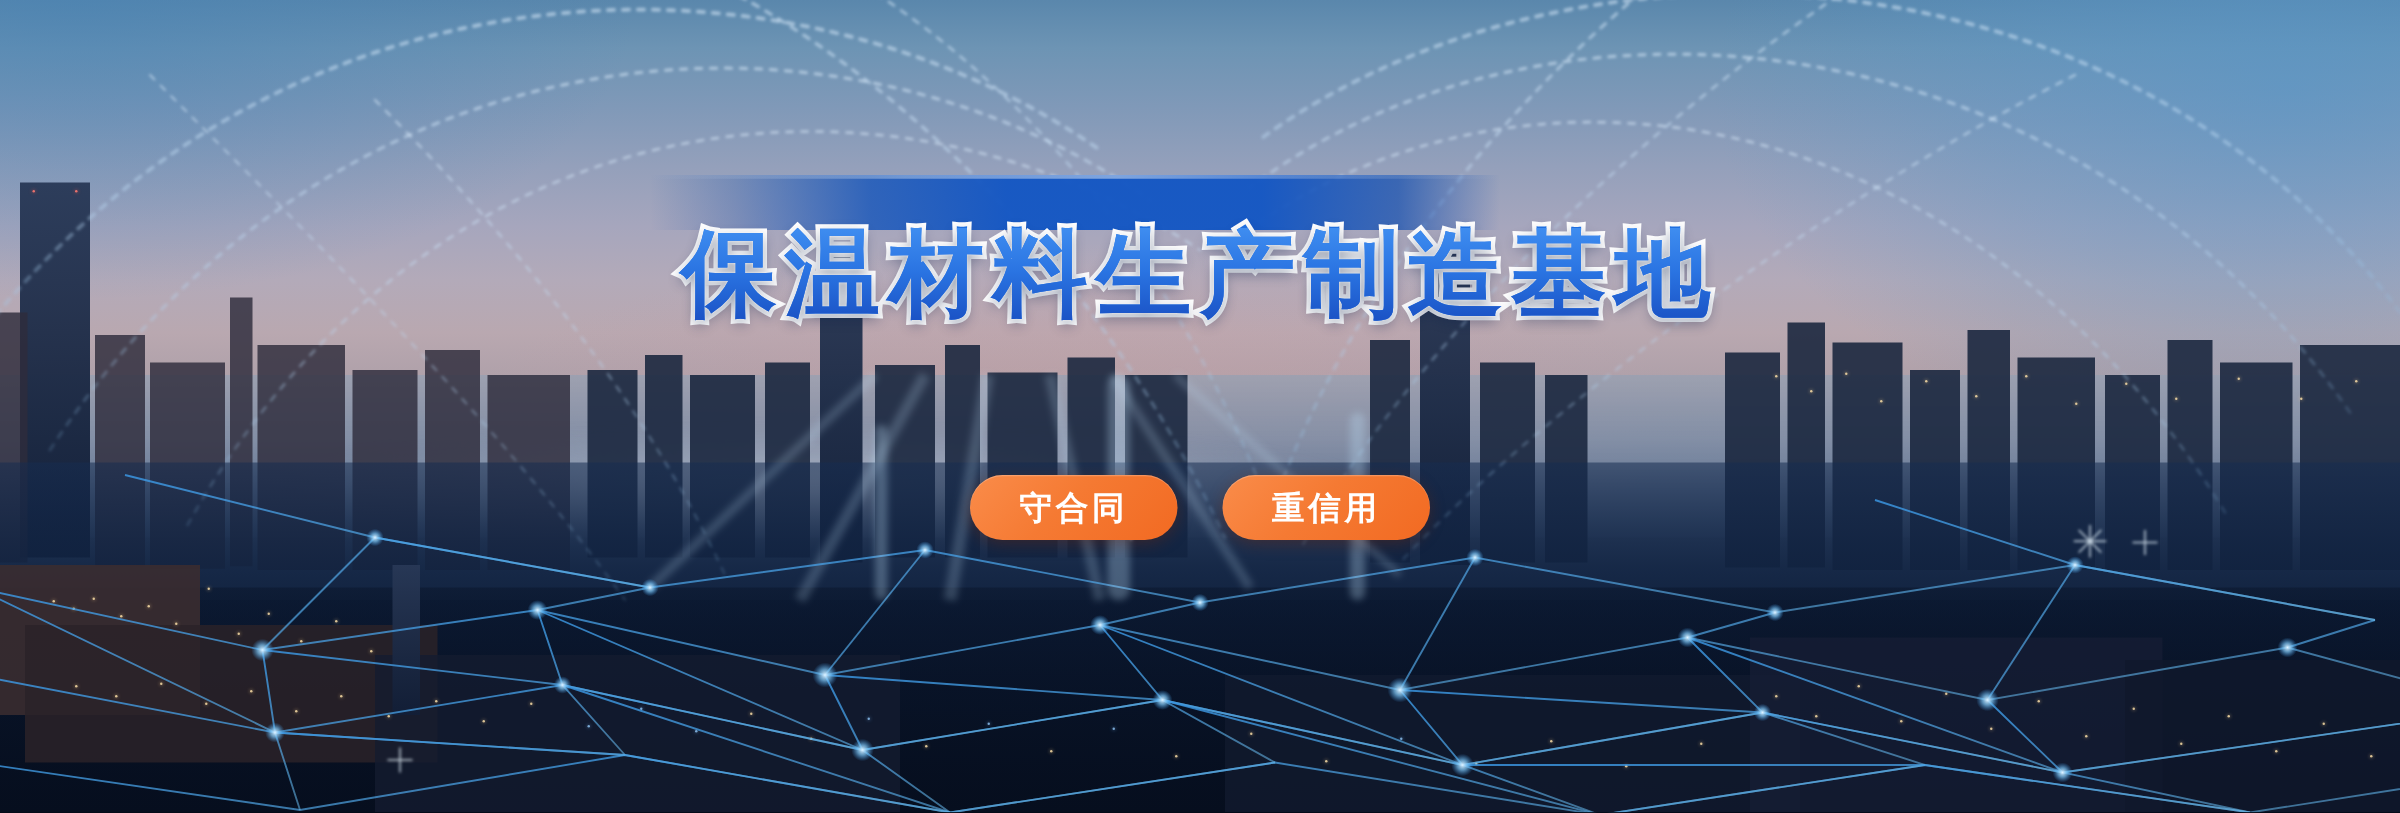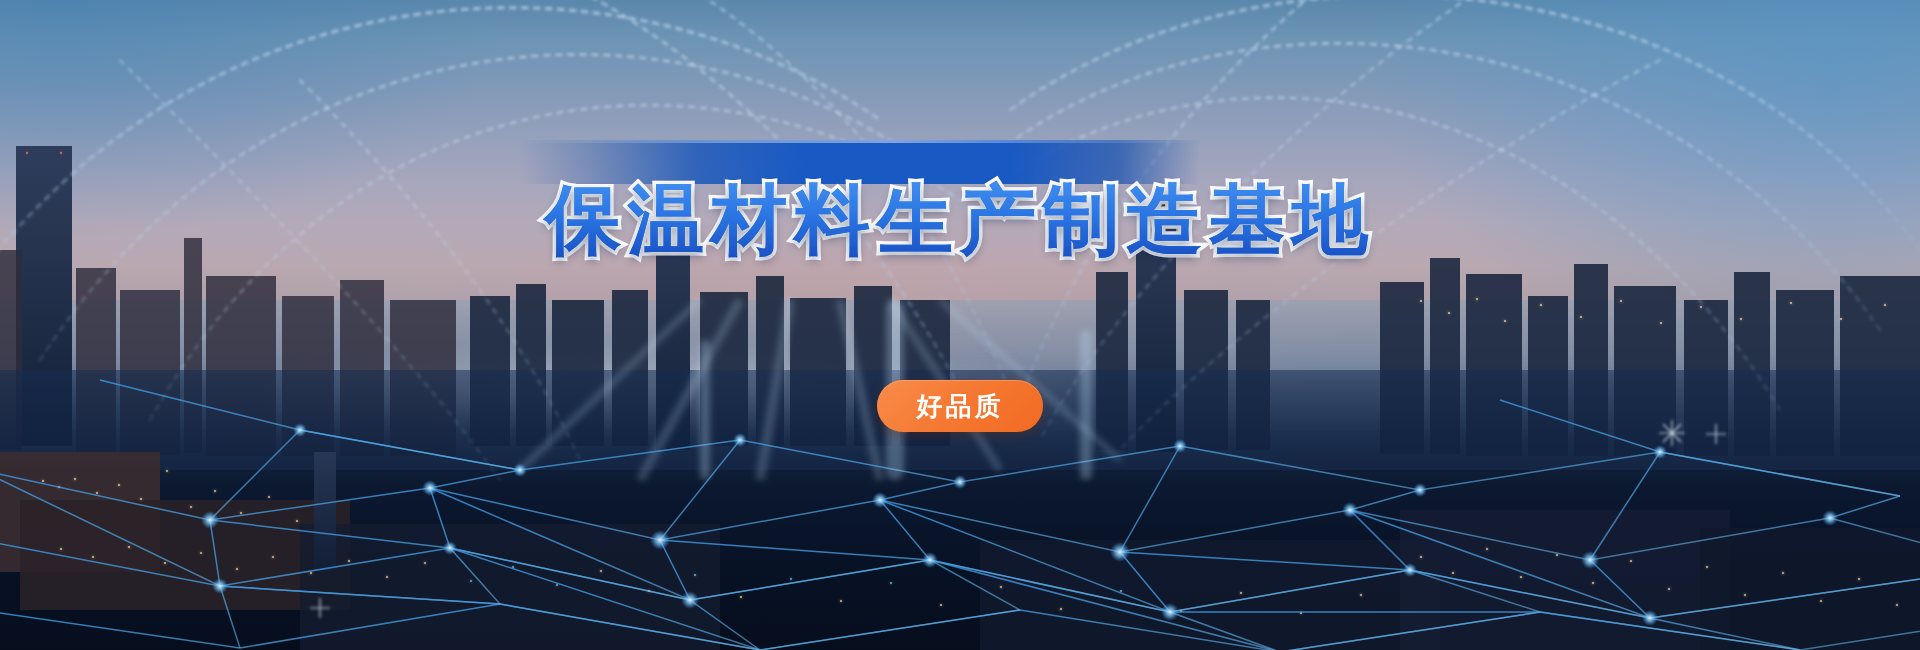--- a/index.html
+++ b/index.html
@@ -444,17 +444,18 @@
 
   <div class="content">
 
     <div class="name-band"></div>
     <div class="name-band-top"></div>
 
     <div class="headline">保温材料生产制造基地</div>
     <div class="headline-fill">保温材料生产制造基地</div>
 
     <div class="pills">
-      <div class="pill">好品质</div>
+      <div class="pill">守合同</div>
+      <div class="pill">重信用</div>
     </div>
 
   </div>
 </div>
 
 </body></html>

